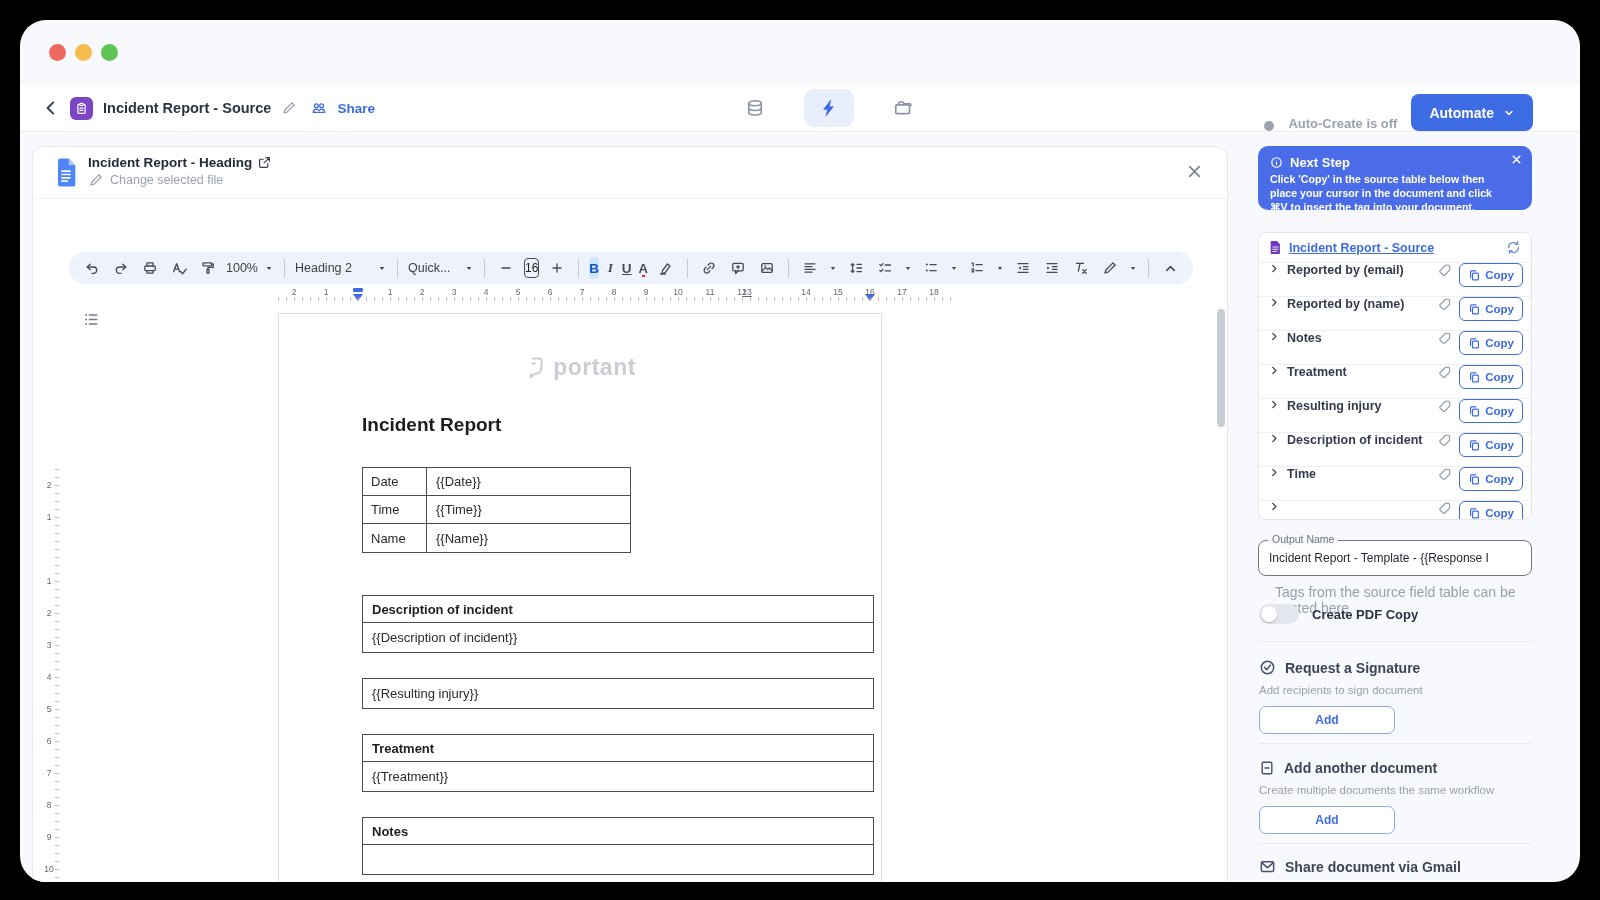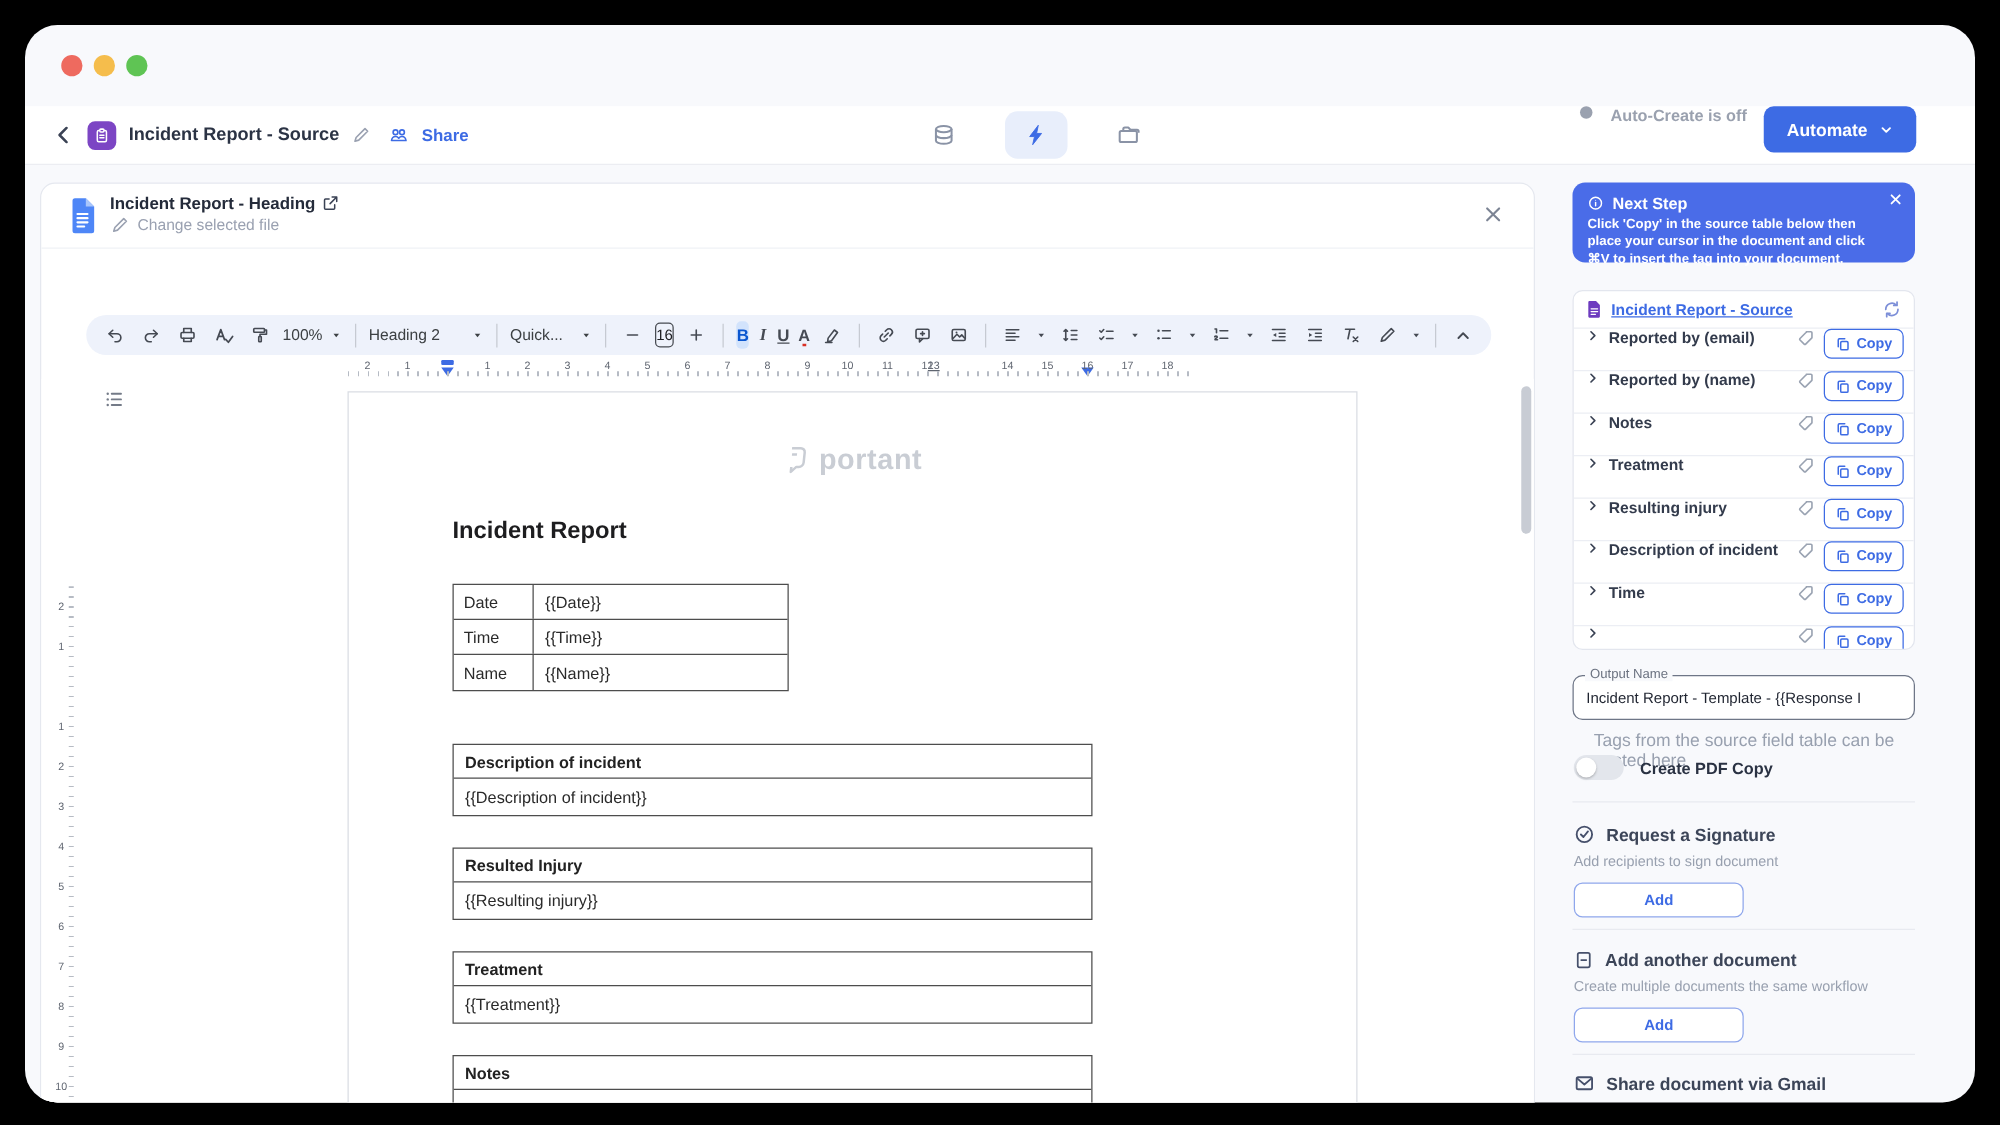--- a/index.html
+++ b/index.html
@@ -8,21 +8,21 @@
   .window{position:absolute;left:20px;top:20px;width:1560px;height:862px;background:#f8f9fc;border-radius:26px;overflow:hidden}
   .tl{position:absolute;top:24px;width:17px;height:17px;border-radius:50%}
   .appbar{position:absolute;left:0;top:65px;width:1560px;height:47px;background:#fff;border-bottom:1px solid #ecedf2}
   .appbar .left{position:absolute;left:22px;top:0;height:46px;display:flex;align-items:center;gap:10px}
   .appicon{width:23px;height:23px;border-radius:6px;background:#7c45c4;display:flex;align-items:center;justify-content:center;color:#fff}
   .apptitle{font-size:14.5px;font-weight:bold;color:#2b3344}
   .sharelbl{font-size:13.5px;font-weight:bold;color:#3d6be4}
   .navcenter{position:absolute;left:710px;top:0;height:46px;display:flex;align-items:center;gap:24px}
   .navbtn{width:50px;height:38px;border-radius:10px;display:flex;align-items:center;justify-content:center;color:#8a93a6}
   .navbtn.active{background:#e8eefb;color:#3d6be4}
-  .appbar .right{position:absolute;right:47px;top:0;height:46px;display:flex;align-items:flex-start;gap:14px}
+  .appbar .right{position:absolute;right:47px;top:0;height:46px;display:flex;align-items:flex-end;gap:14px}
   .acdot{width:10px;height:10px;border-radius:50%;background:#9aa1af;display:inline-block}
   .aclbl{font-size:13px;color:#9aa1af;font-weight:bold}
   .automate{height:37px;padding:0 18px;border-radius:8px;background:#3d6be4;color:#fff;font-weight:bold;font-size:14px;display:flex;align-items:center;gap:9px;border:none}
   
   .panel{position:absolute;left:12px;top:126px;width:1196px;height:740px;background:#fff;border:1px solid #e5e8ef;border-radius:12px 12px 0 0;overflow:hidden}
   .phead{position:absolute;left:0;top:0;width:100%;height:52px;border-bottom:1px solid #f0f2f6}
   .ptitle{font-size:13.5px;font-weight:bold;color:#242b3a;display:flex;align-items:center;gap:6px}
   .psub{font-size:12.5px;color:#9aa1b1;display:flex;align-items:center;gap:6px;margin-top:2px}
   .menubar{position:absolute;left:70px;top:74px;display:flex;gap:27px}
   .menubar span{font-size:13.5px;color:#3c4043}
@@ -39,21 +39,21 @@
   .hruler::after{content:"";position:absolute;left:245px;width:676px;bottom:2px;height:4px;
     background:repeating-linear-gradient(90deg,#b6bbc4 0 1px,transparent 1px 8px)}
   .rnum{position:absolute;top:1px;width:14px;margin-left:-7px;text-align:center;font-size:8.5px;color:#5f6570}
   .vruler{position:absolute;left:10px;top:156px;width:18px;height:584px}
   .vruler::after{content:"";position:absolute;top:10px;height:566px;right:2px;width:4px;
     background:repeating-linear-gradient(180deg,#b6bbc4 0 1px,transparent 1px 8px)}
   .vnum{position:absolute;left:0;width:12px;margin-top:-5px;text-align:center;font-size:8.5px;color:#5f6570}
   .marker{position:absolute;top:8px;width:0;height:0;border-left:5px solid transparent;border-right:5px solid transparent;border-top:7px solid #3d6be4;margin-left:-5px}
   .mbar{position:absolute;top:2px;width:10px;height:4px;background:#3d6be4;margin-left:-5px;border-radius:1px}
   .canvas{position:absolute;left:0;top:156px;width:1196px;height:584px;background:#fff}
-  .page{position:absolute;left:245px;top:10px;width:808px;height:574px;background:#fff;border:1px solid #dadde3;overflow:hidden}
+  .page{position:absolute;left:245px;top:10px;width:604px;height:574px;background:#fff;border:1px solid #dadde3;overflow:hidden}
   .wm{position:absolute;left:0;top:40px;width:100%;display:flex;align-items:center;justify-content:center;gap:7px;color:#c9cdd4;font-size:23px;font-weight:bold;letter-spacing:.5px}
   .dtitle{position:absolute;left:83px;top:100px;font-size:19px;font-weight:bold;color:#1d1d1f}
   .itable{position:absolute;left:83px;top:153px;width:269px;border:1.2px solid #4d4d4d}
   .itr{display:flex;height:28px;border-bottom:1px solid #4d4d4d}
   .itr:last-child{border-bottom:none}
   .itl{width:64px;border-right:1px solid #4d4d4d;display:flex;align-items:center;padding-left:8px;font-size:13px;color:#2a2a2a}
   .itv{flex:1;display:flex;align-items:center;padding-left:9px;font-size:13px;color:#2a2a2a}
   .sections{position:absolute;left:83px;top:281px;width:512px}
   .sec{border:1.2px solid #4d4d4d;margin-bottom:25px}
   .sech{height:27px;border-bottom:1px solid #4d4d4d;display:flex;align-items:center;padding-left:9px;font-size:13px;font-weight:bold;color:#222}
@@ -479,21 +479,20 @@
             </div>
           </div>
 
         <div class="sections">
 
         <div class="sec">
               <div class="sech">Description of incident</div>
               <div class="secv">{{Description of incident}}</div>
             </div>
             <div class="sec">
-              <div class="sech">Resulted Injury</div>
               <div class="secv">{{Resulting injury}}</div>
             </div>
             <div class="sec">
               <div class="sech">Treatment</div>
               <div class="secv">{{Treatment}}</div>
             </div>
             <div class="sec">
               <div class="sech">Notes</div>
               <div class="secv"></div>
             </div>

